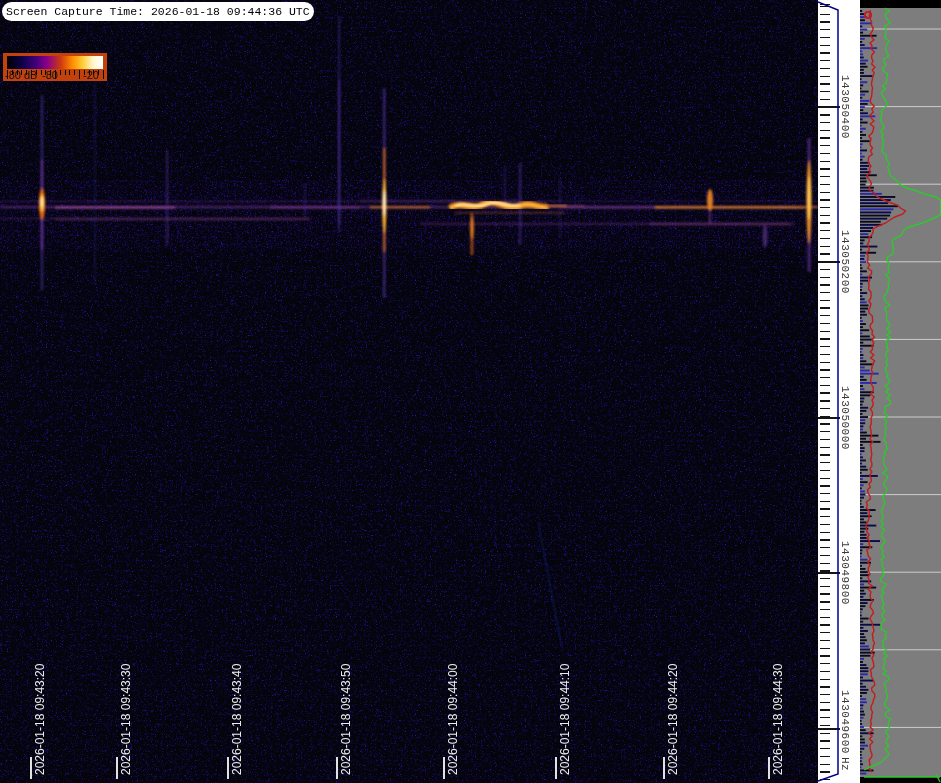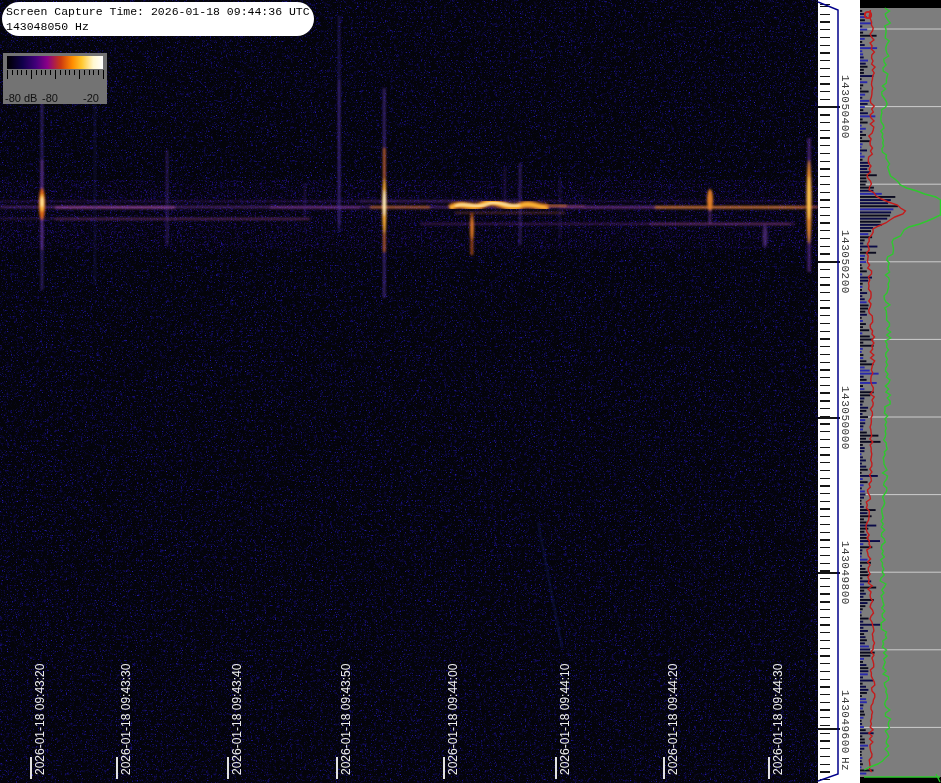--- a/index.html
+++ b/index.html
@@ -5,21 +5,21 @@
   html,body{margin:0;padding:0;background:#000;}
   #stage{position:relative;width:941px;height:783px;background:#000;overflow:hidden;
          font-family:"Liberation Sans",sans-serif;}
   
   #spec-svg{position:absolute;left:0;top:0;}
   
   #infobox{position:absolute;left:2px;top:2px;width:312px;background:#fff;color:#000;
            font-family:"Liberation Mono",monospace;font-size:11.5px;line-height:15px;
            padding:2px 4px;box-sizing:border-box;border-radius:22px;}
   
-  #colorbar{position:absolute;left:3px;top:53px;width:104px;height:51px;background:#737373;text-decoration:underline;}
+  #colorbar{position:absolute;left:3px;top:53px;width:104px;height:28px;background:#c2410c;text-decoration:underline;}
   #cb-grad{position:absolute;left:4px;top:3px;width:96px;height:13px;
            background:linear-gradient(to right,#000 0%,#10004a 16%,#42007a 30%,#8a0088 42%,
                       #cc3a10 56%,#ff8c00 68%,#ffc830 78%,#fff8d0 90%,#fff 100%);}
   #cb-ticks-small{position:absolute;left:4px;top:17px;width:96px;height:5px;
            background:repeating-linear-gradient(to right,#000 0 1px,transparent 1px 4.8px);}
   #cb-ticks-big{position:absolute;left:4px;top:17px;width:97px;height:9px;
            background:repeating-linear-gradient(to right,#000 0 1px,transparent 1px 24px);}
   .cb-label{position:absolute;bottom:0;font-size:11px;color:#111;font-family:"Liberation Sans",sans-serif;}
   
   .time-label{position:absolute;bottom:8px;height:15px;line-height:15px;white-space:nowrap;
@@ -142,21 +142,20 @@
   <div class="time-label" style="left:134px">2026-01-18 09:43:30</div>
   <div class="time-label" style="left:245px">2026-01-18 09:43:40</div>
   <div class="time-label" style="left:354px">2026-01-18 09:43:50</div>
   <div class="time-label" style="left:461px">2026-01-18 09:44:00</div>
   <div class="time-label" style="left:573px">2026-01-18 09:44:10</div>
   <div class="time-label" style="left:681px">2026-01-18 09:44:20</div>
   <div class="time-label" style="left:786px">2026-01-18 09:44:30</div>
 
   <div id="infobox">
     <div>Screen Capture Time: 2026-01-18 09:44:36 UTC</div>
-    <div>143048050 Hz</div>
   </div>
 
   <div id="colorbar">
     <div id="cb-grad"></div>
     <div id="cb-ticks-small"></div>
     <div id="cb-ticks-big"></div>
     <span class="cb-label" style="left:2px">-80 dB</span>
     <span class="cb-label" style="left:39px">-80</span>
     <span class="cb-label" style="left:80px">-20</span>
   </div>

